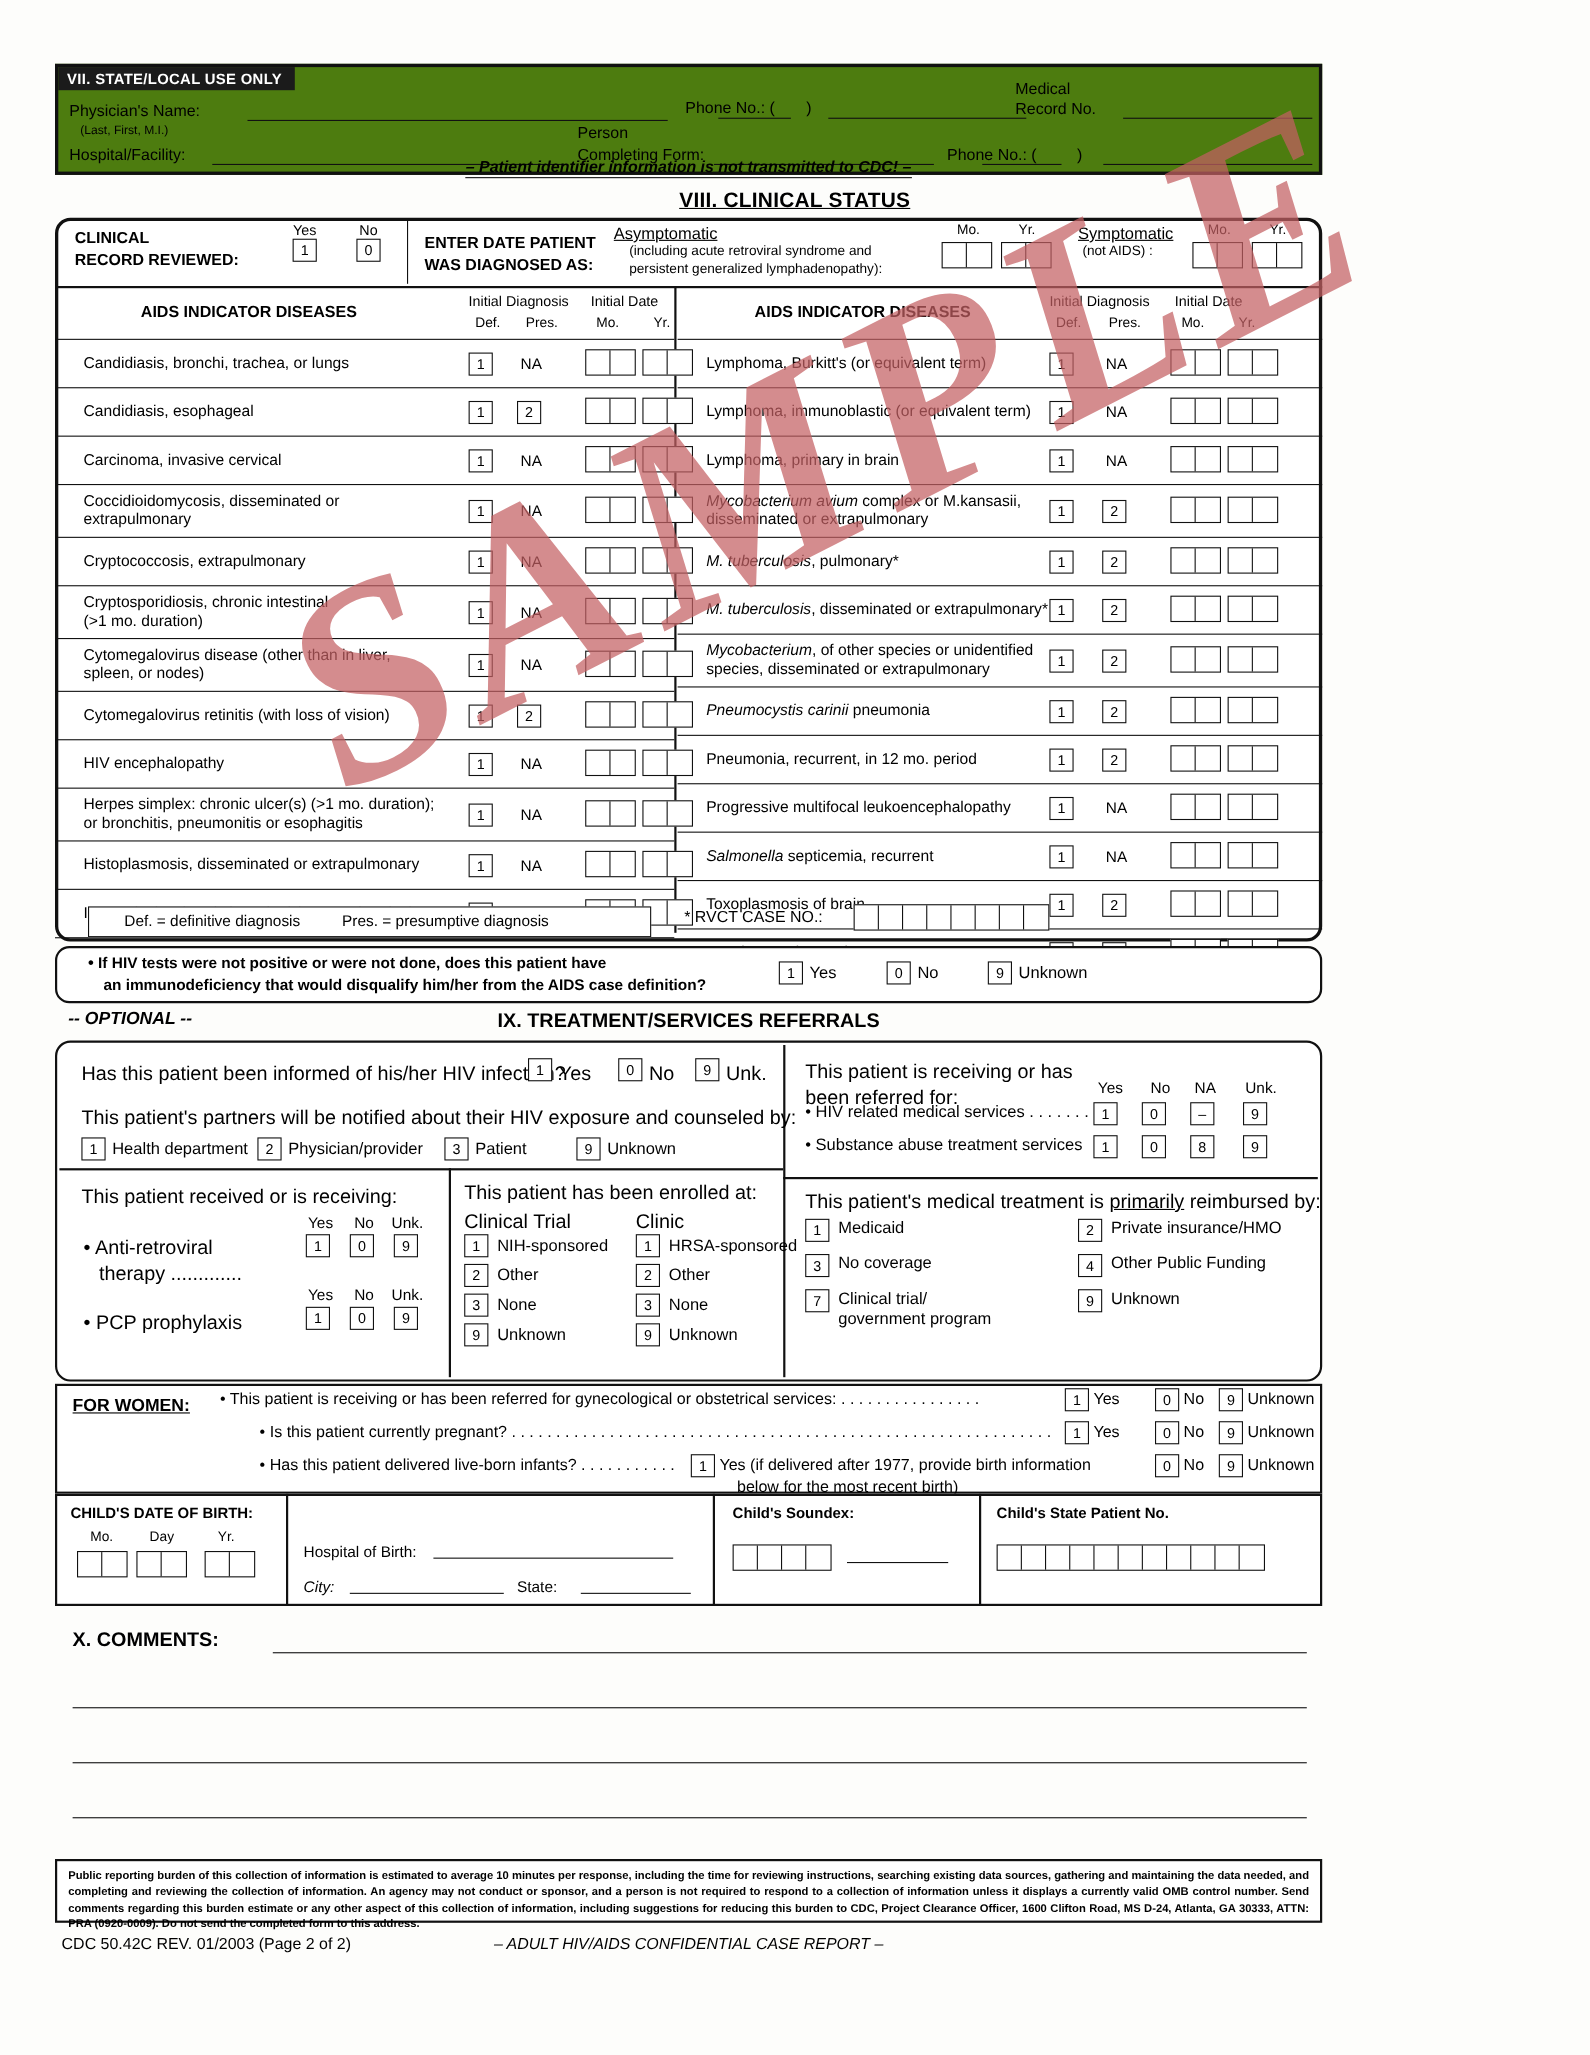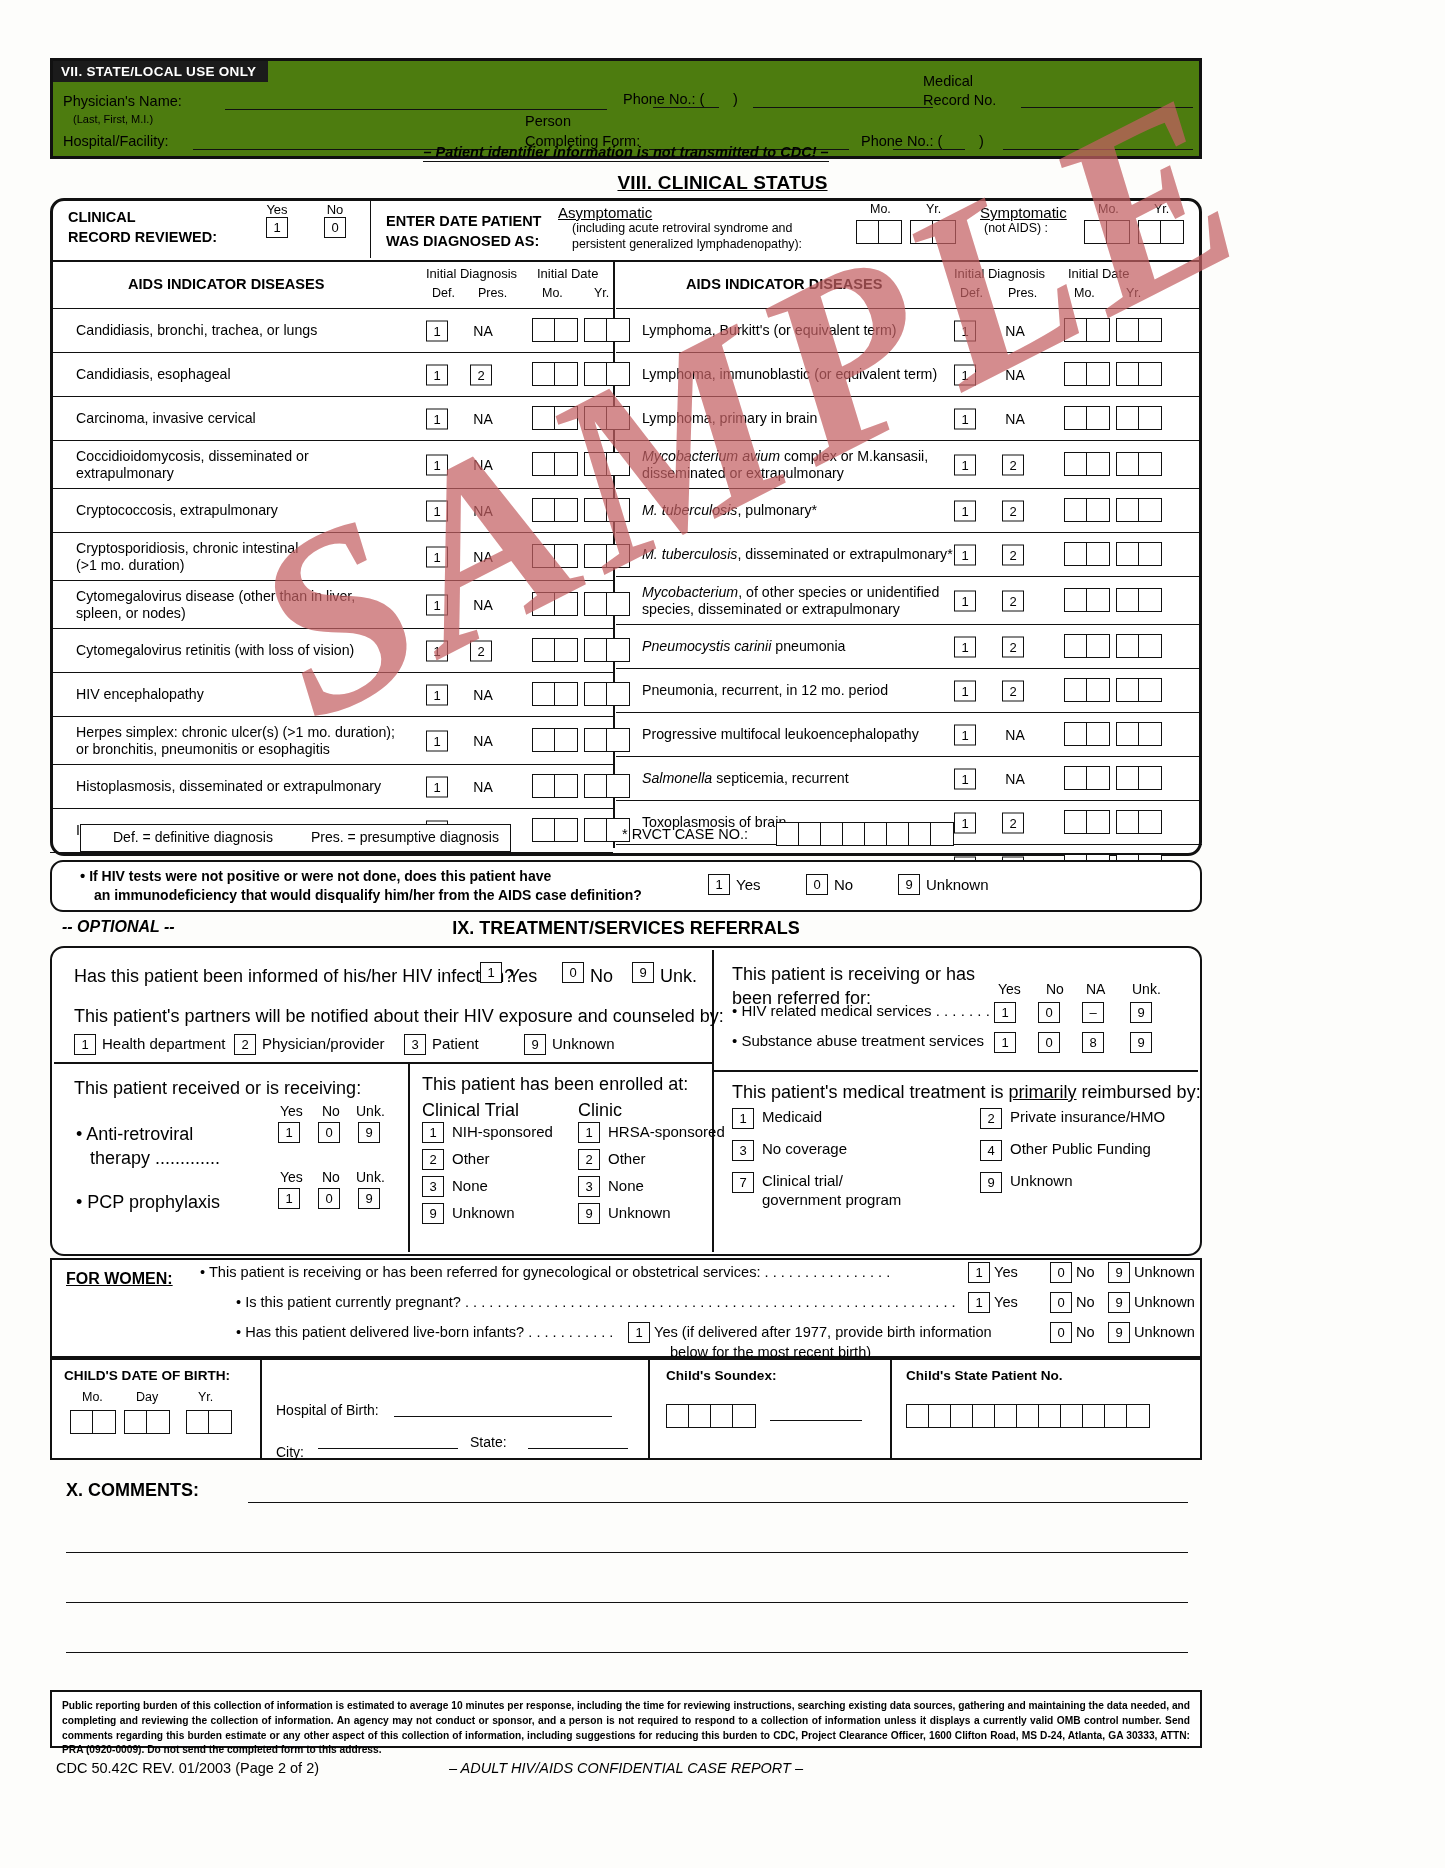--- a/index.html
+++ b/index.html
@@ -648,21 +648,21 @@
               <i></i>
               <i></i>
             </span></div>
           <div class="yr" style="left: 500px;"><span class="cellgrp">
               <i></i>
               <i></i>
             </span></div>
         </div>
       </div>
 
-    <div id="legend" style="left:30px; top:626px; width:431px;">
+    <div id="legend" style="left:30px; top:626px; width:512px;">
       <span style="left:32px;">Def. = definitive diagnosis</span>
       <span style="left:230px;">Pres. = presumptive diagnosis</span>
     </div>
     <div style="position:absolute; left:572px; top:628px; font-size:14.5px;">* RVCT CASE NO.:</div>
     <span class="cellgrp" style="position:absolute; left:726px; top:624px;">
         <i></i>
         <i></i>
         <i></i>
         <i></i>
         <i></i>
@@ -828,21 +828,21 @@
         <i></i>
         <i></i>
       </span>
     <span class="cellgrp" style="position:absolute; left:136px; top:52px;">
         <i></i>
         <i></i>
       </span>
 
     <div class="f" style="left:226px; top:44px;">Hospital of Birth:</div>
     <div class="rule" style="left:344px; top:58px; width:218px;"></div>
-    <div class="f" style="left:226px; top:86px;">City:</div>
+    <div class="f" style="left:226px; top:76px;font-style:italic;">City:</div>
     <div class="rule" style="left:268px; top:90px; width:140px;"></div>
     <div class="f" style="left:420px; top:76px;">State:</div>
     <div class="rule" style="left:478px; top:90px; width:100px;"></div>
 
     <div class="t" style="left:616px; top:10px;">Child's Soundex:</div>
     <span class="cellgrp" style="position:absolute; left:616px; top:46px;">
         <i></i>
         <i></i>
         <i></i>
         <i></i>

